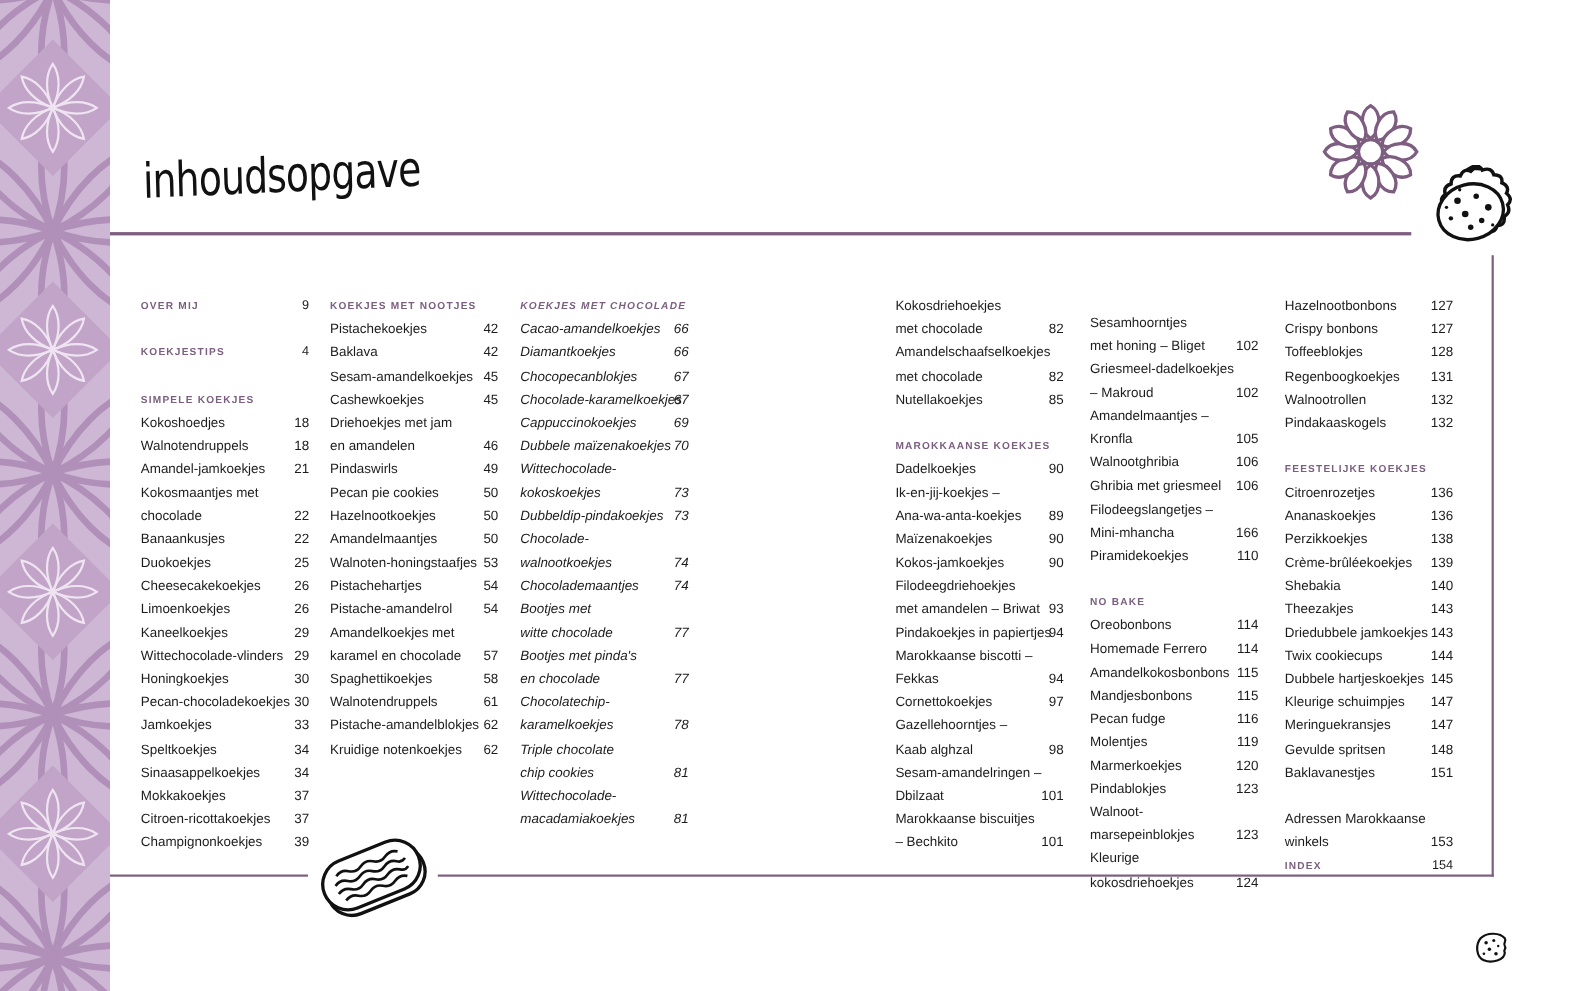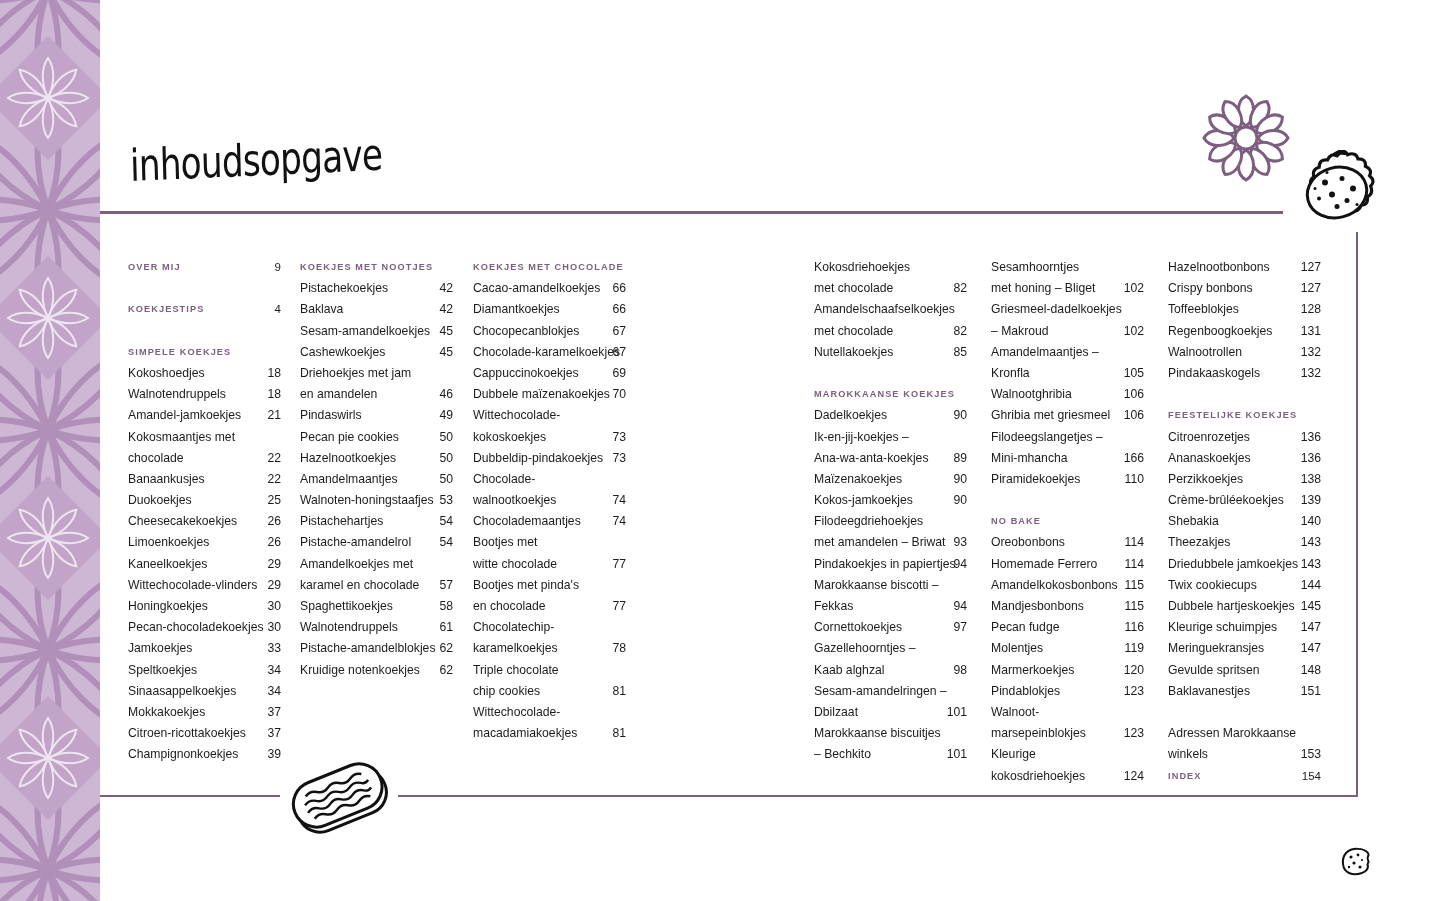--- a/index.html
+++ b/index.html
@@ -16,21 +16,21 @@
   .sidebar svg { display:block; }
   .title {
     position:absolute; left:130px; top:140px;
     font-family:"DejaVu Sans", sans-serif;
     font-size:44px; letter-spacing:-1px; color:#111;
     transform:scaleX(0.78) rotate(-2deg); transform-origin:left center;
     font-weight:normal;
   }
   .rule { position:absolute; background:#7d5e81; }
   .col {
-    position:absolute; top:257px; width:153px;
+    position:absolute; top:268px; width:153px;
   }
   .row {
     position:relative; height:21.2px; line-height:21.2px;
     font-size:12.2px; white-space:nowrap; color:#1c1c1c;
   }
   .row .t { position:absolute; left:0; top:0; }
   .row .p { position:absolute; right:0; top:0; text-align:right; }
   .row.h { font-size:9.2px; letter-spacing:1.1px; color:#7c5f80; font-weight:bold; }
   .row.h .p { color:#1c1c1c; font-weight:normal; font-size:11.5px; letter-spacing:0; }
   .row.blank { }
@@ -255,21 +255,21 @@
     </div>
     <div class="row">
       <span class="t">Pistache-amandelblokjes</span>
       <span class="p">62</span>
     </div>
     <div class="row">
       <span class="t">Kruidige notenkoekjes</span>
       <span class="p">62</span>
     </div>
   </div>
-<div class="col" id="col2" style="left:473px;">
+<div class="col" id="col2" style="left:473px;font-style:italic;">
     <div class="row h">
       <span class="t">KOEKJES MET CHOCOLADE</span>
       <span class="p"></span>
     </div>
     <div class="row">
       <span class="t">Cacao-amandelkoekjes</span>
       <span class="p">66</span>
     </div>
     <div class="row">
       <span class="t">Diamantkoekjes</span>
@@ -444,21 +444,21 @@
     </div>
     <div class="row">
       <span class="t">Marokkaanse biscuitjes</span>
       <span class="p"></span>
     </div>
     <div class="row">
       <span class="t">– Bechkito</span>
       <span class="p">101</span>
     </div>
   </div>
-<div class="col" id="col4" style="left:991px;">
+<div class="col" id="col4" style="left:991px;margin-top:15px;">
     <div class="row">
       <span class="t">Sesamhoorntjes</span>
       <span class="p"></span>
     </div>
     <div class="row">
       <span class="t">met honing – Bliget</span>
       <span class="p">102</span>
     </div>
     <div class="row">
       <span class="t">Griesmeel-dadelkoekjes</span>

